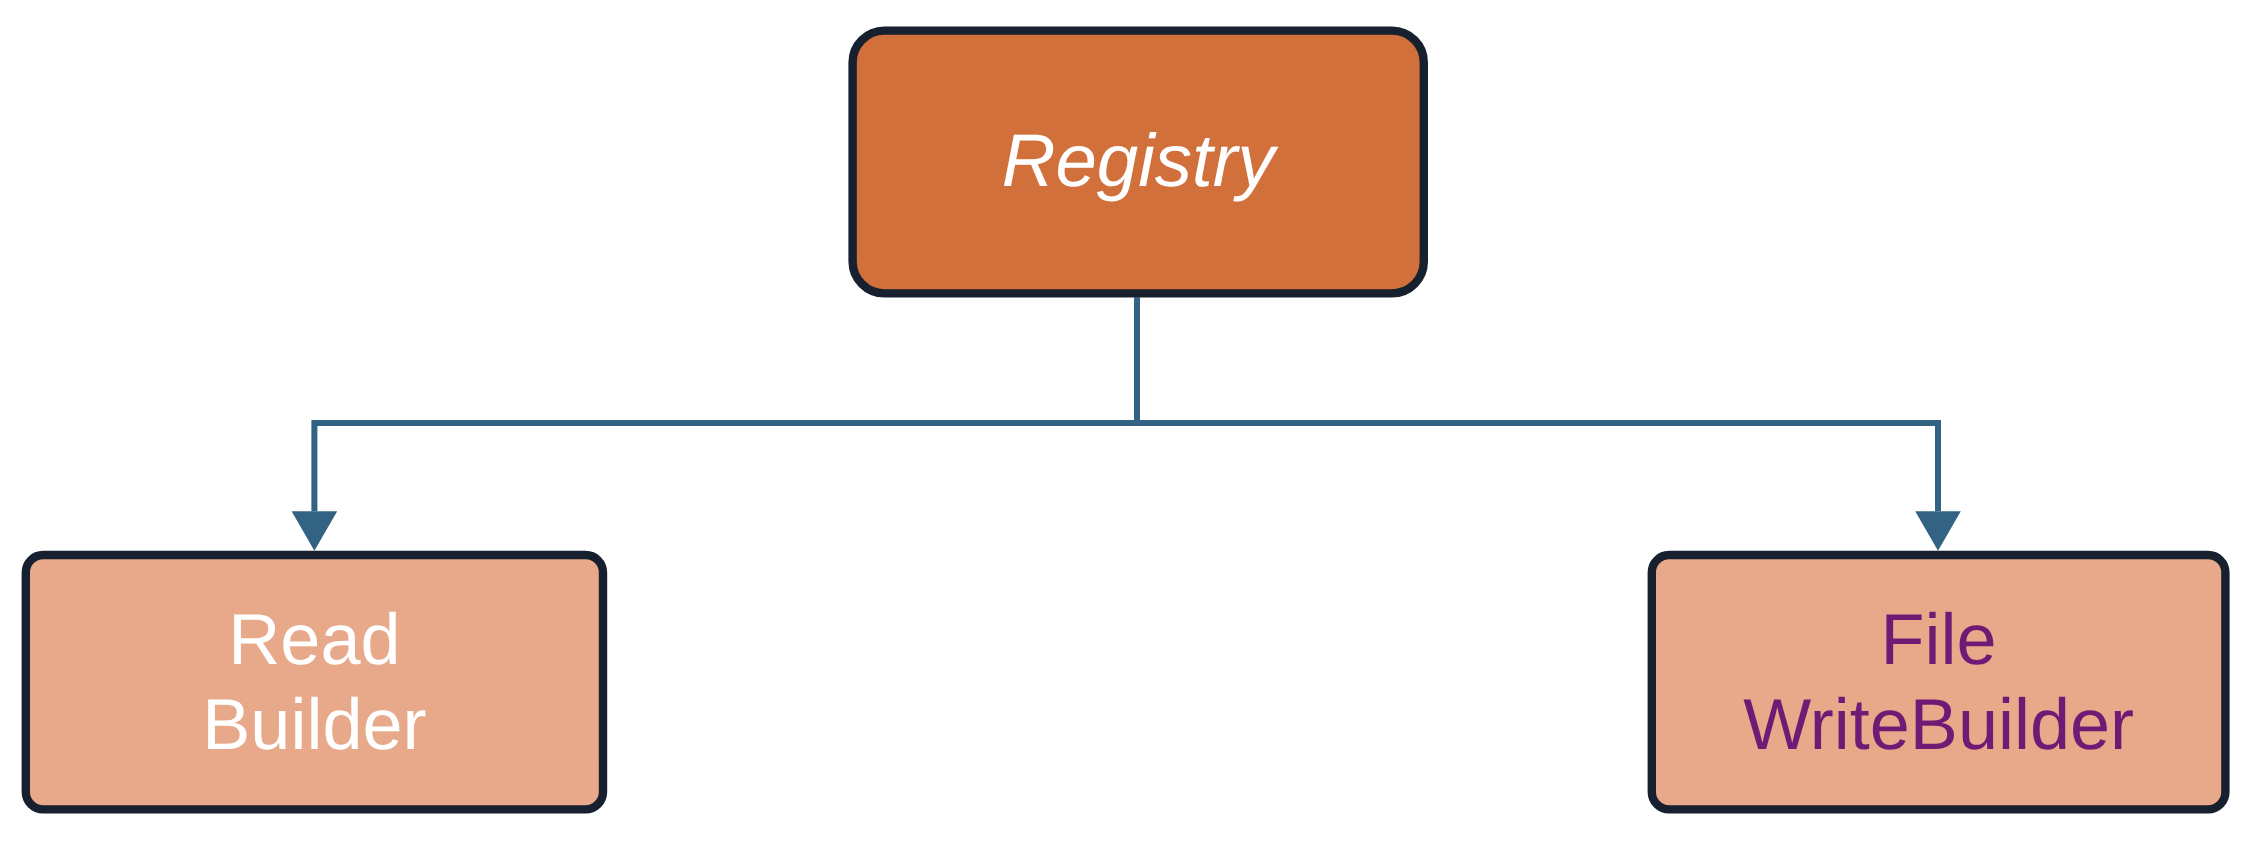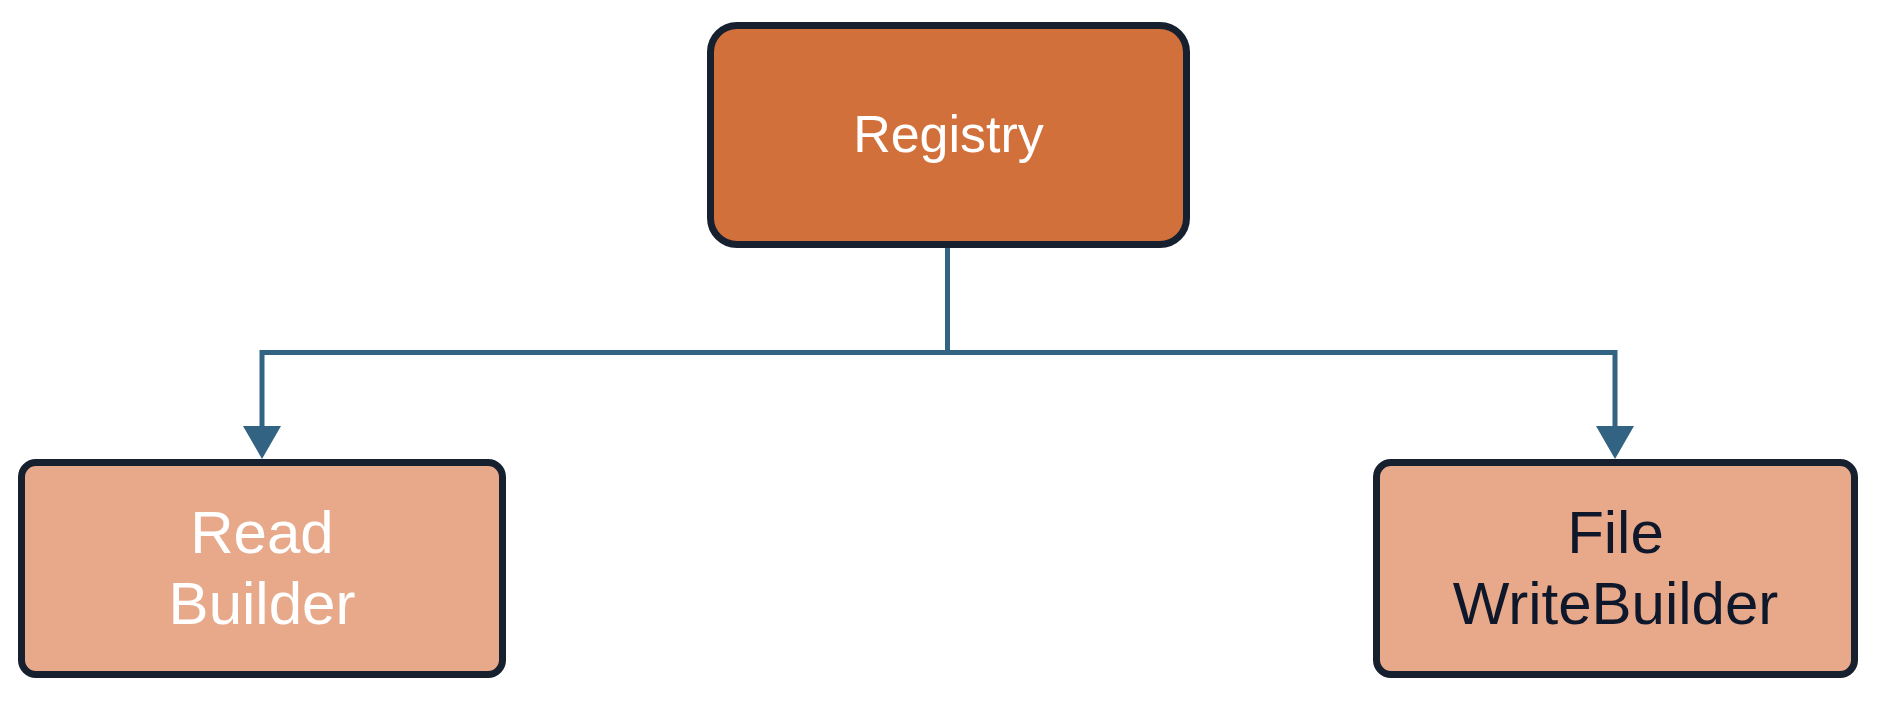--- a/index.html
+++ b/index.html
@@ -41,21 +41,22 @@
     -webkit-font-smoothing: antialiased;
   }
   .node-root {
     left: 707px;
     top: 22px;
     width: 483px;
     height: 226px;
     background: #d2703c;
     border-width: 7px;
     border-radius: 30px;
-    font-size: 52px;
+    font-size: 62px;
+    font-style: italic;
   }
   .node-child {
     top: 459px;
     height: 219px;
     background: #e7a98a;
     border-width: 7px;
     border-radius: 18px;
     font-size: 60px;
   }
   .node-child-left {
@@ -89,18 +90,18 @@
 
   <div class="node node-root" id="node-registry" style="left: 707px; top: 22px; width: 483px; height: 226px; background: rgb(210, 112, 60); border-color: rgb(22, 32, 46); color: rgb(255, 255, 255);">
     <span class="node-label">Registry</span>
   </div>
 
   <div class="node node-child node-child-left" id="node-read-builder" style="left: 18px; top: 459px; width: 488px; height: 219px; background: rgb(231, 169, 138); border-color: rgb(22, 32, 46); color: rgb(255, 255, 255);">
     <span class="node-label">Read
 Builder</span>
   </div>
 
-  <div class="node node-child node-child-right" id="node-file-write-builder" style="left: 1373px; top: 459px; width: 485px; height: 219px; background: rgb(231, 169, 138); border-color: rgb(22, 32, 46); color: #0f172a;">
+  <div class="node node-child node-child-right" id="node-file-write-builder" style="left: 1373px; top: 459px; width: 485px; height: 219px; background: rgb(231, 169, 138); border-color: rgb(22, 32, 46); color: #701a75;">
     <span class="node-label">File
 WriteBuilder</span>
   </div>
 
 </div>
 
 </body></html>

